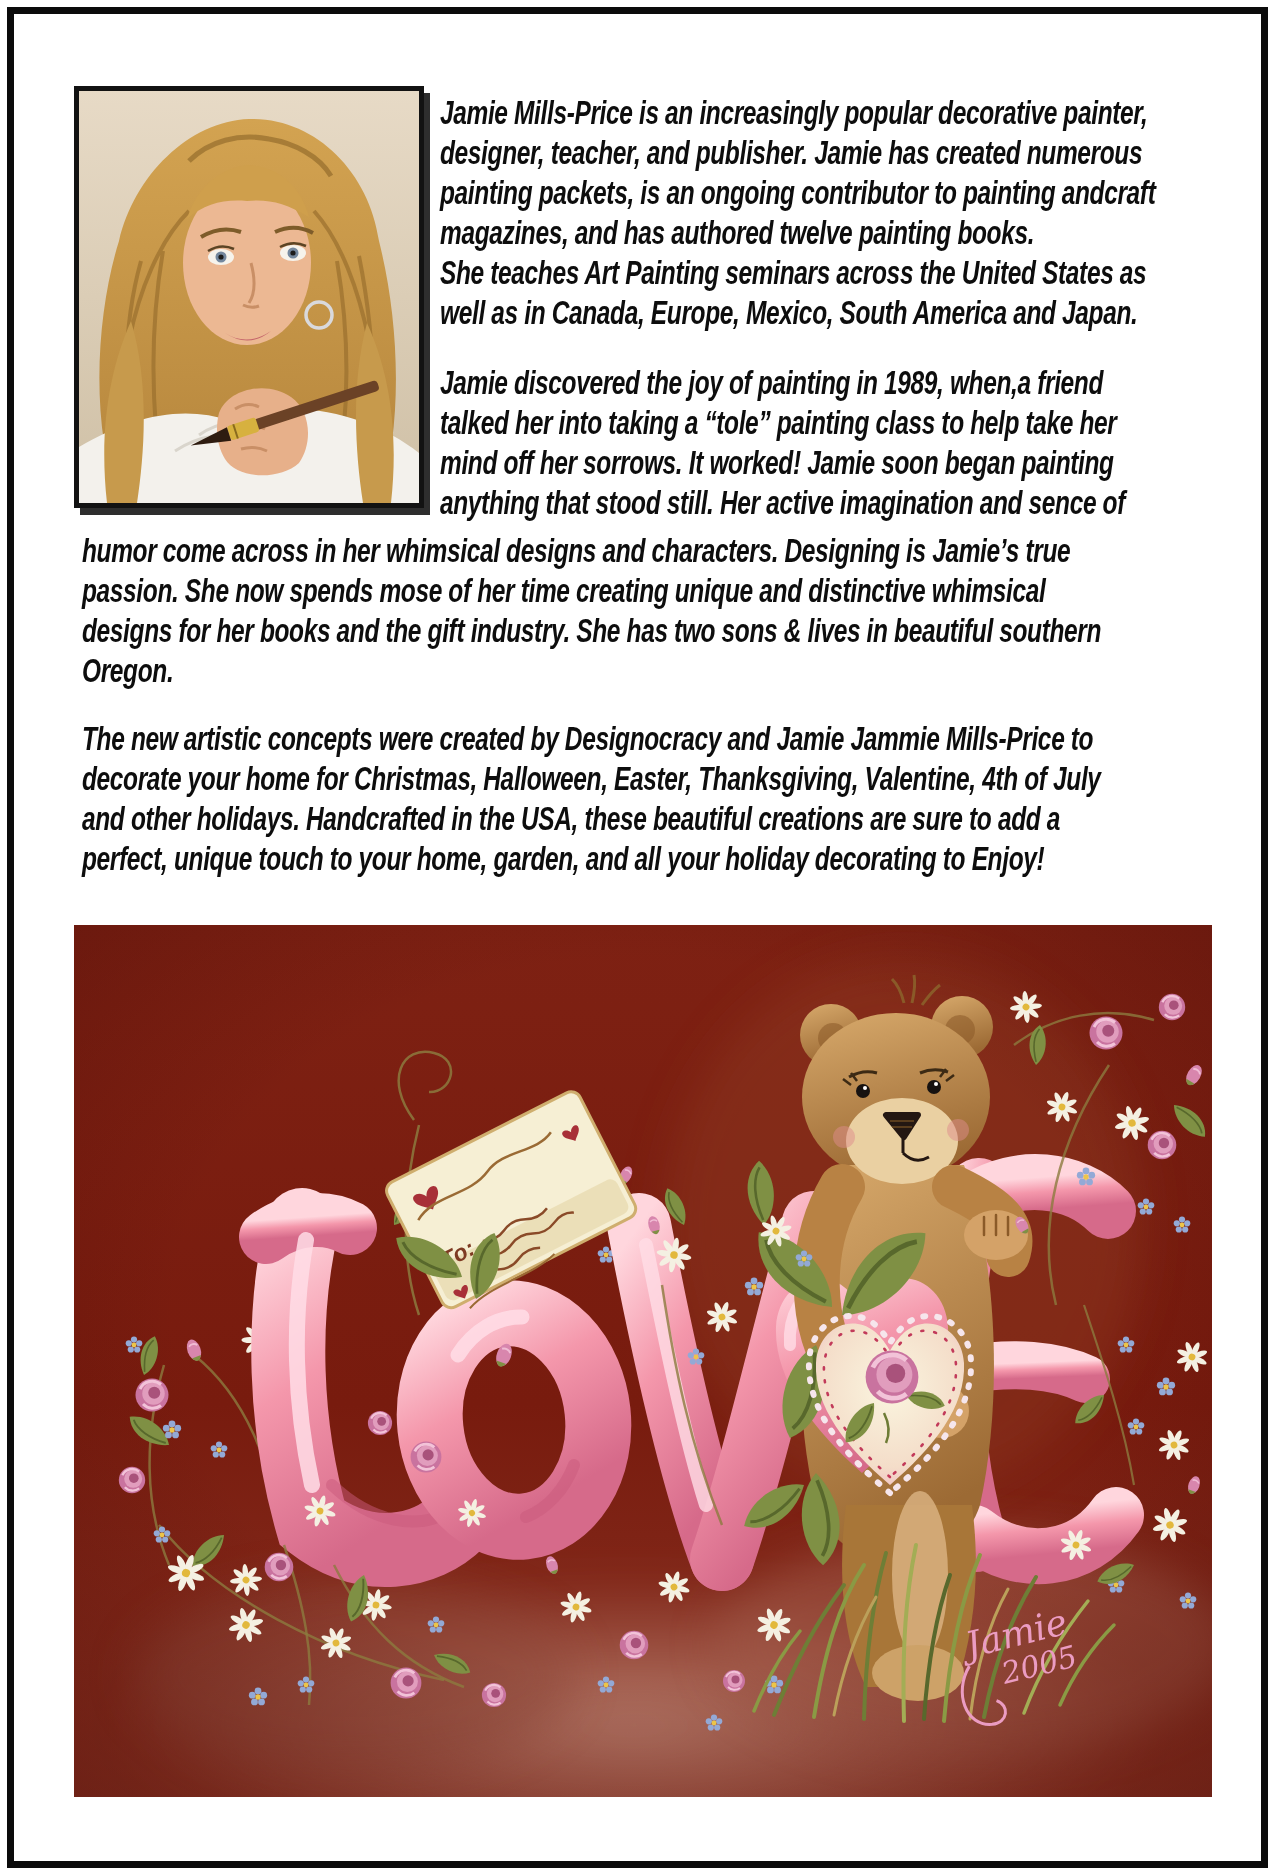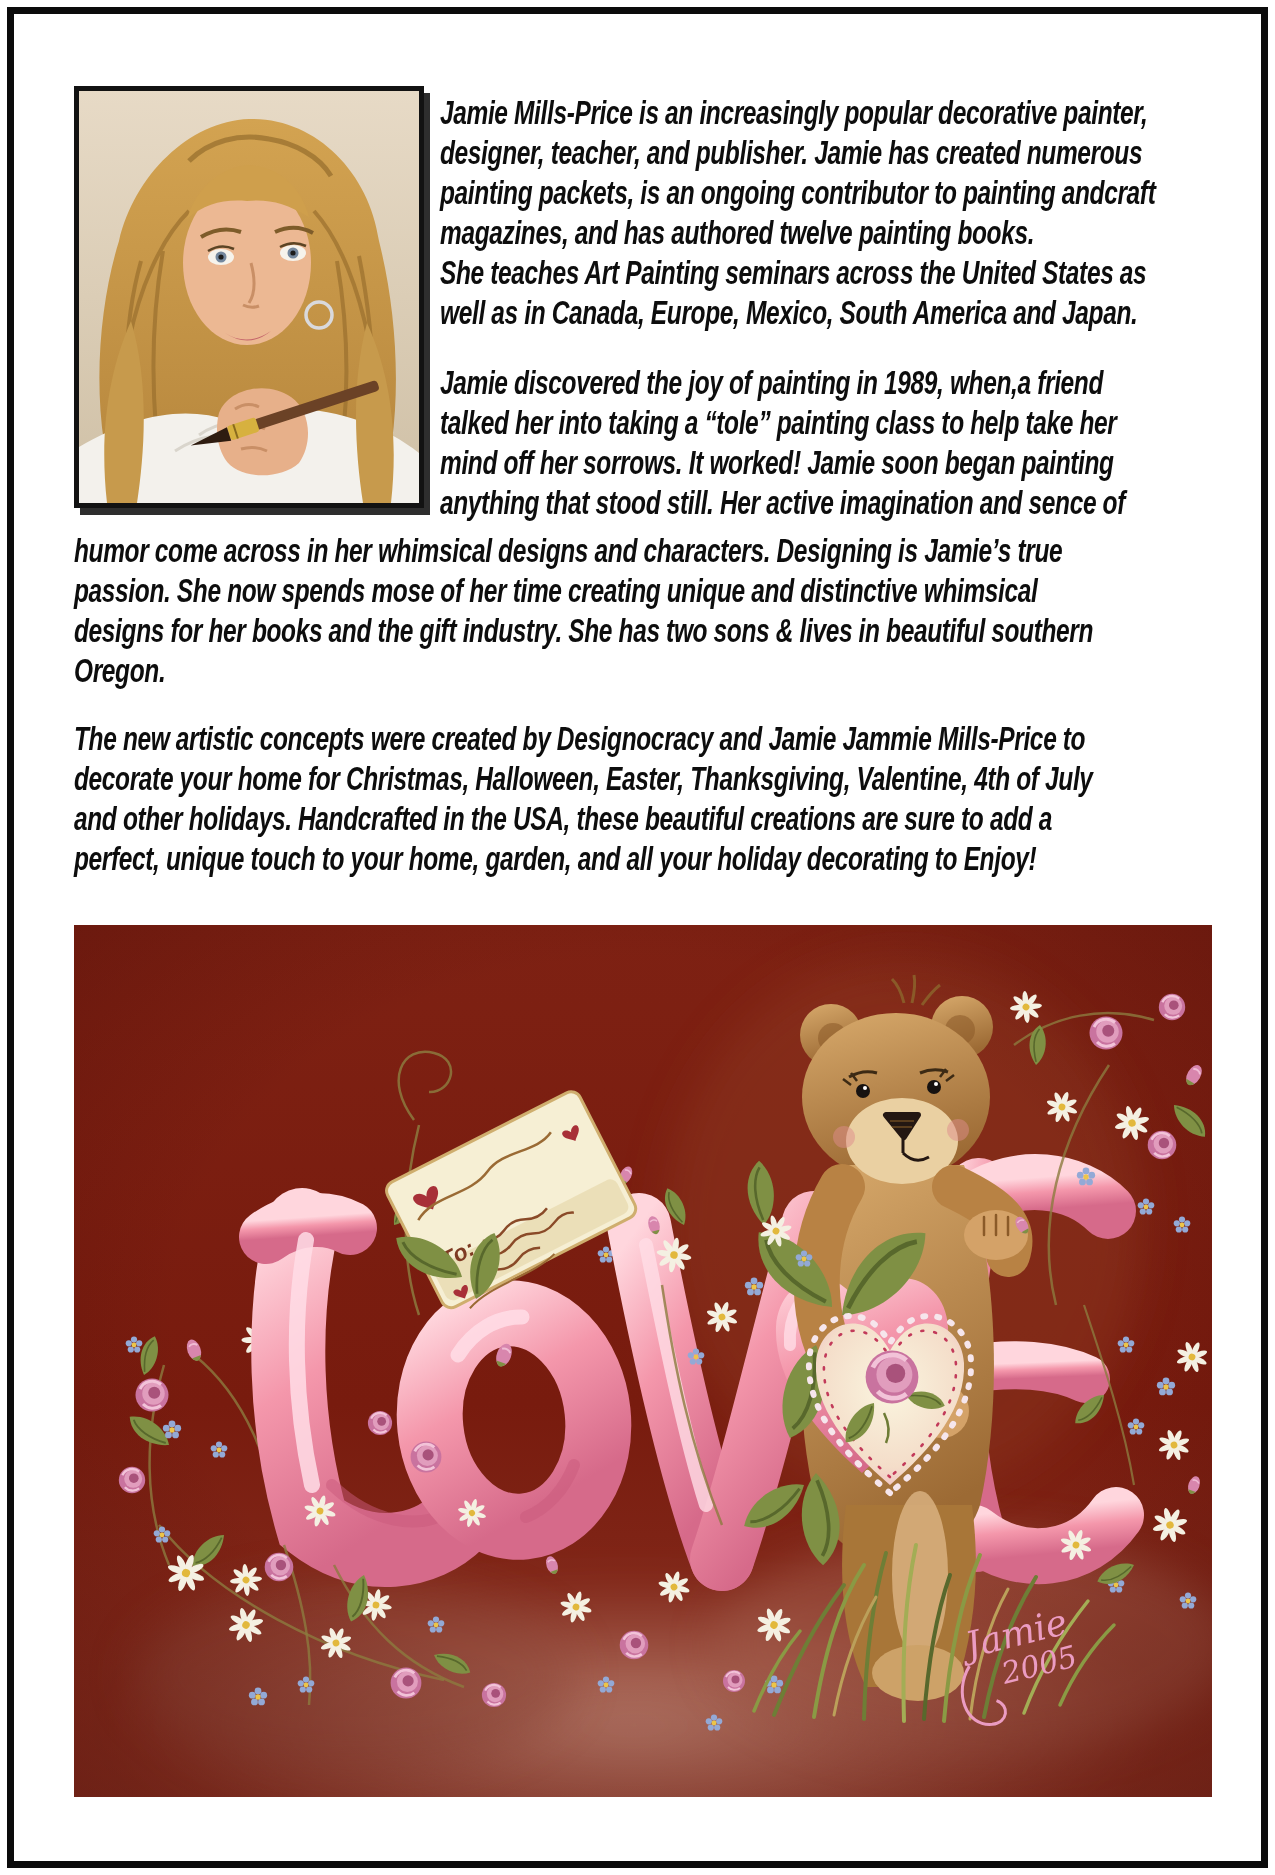--- a/index.html
+++ b/index.html
@@ -7,21 +7,21 @@
         font-family:"Liberation Sans",sans-serif;overflow:hidden;margin:0 auto;}
   .frame{position:absolute;inset:7px;border:7px solid #0b0b0b;pointer-events:none;}
 
   
   .photo{position:absolute;left:74px;top:86px;width:340px;height:412px;
          border:5px solid #121212;box-shadow:6px 7px 0 #2e2e2e;background:#e2d5c2;}
   .photo svg{display:block;}
 
   
   .text-a{position:absolute;left:440px;top:92px;width:820px;}
-  .text-b{position:absolute;left:74px;top:530px;width:1190px;}
+  .text-b{position:absolute;left:82px;top:530px;width:1190px;}
   .tline{height:40px;line-height:40px;font-weight:bold;font-style:italic;
          font-size:34px;letter-spacing:-0.5px;color:#0d0d0d;white-space:nowrap;
          transform:scaleX(0.72);transform-origin:0 50%;}
   .pgap30{height:30px;}
   .pgap28{height:28px;}
 
   
   .painting{position:absolute;left:74px;top:925px;width:1138px;height:872px;}
   .painting svg{display:block;}
   .envTo{font-size:23px;font-weight:bold;font-style:italic;fill:#7e3a22;}

